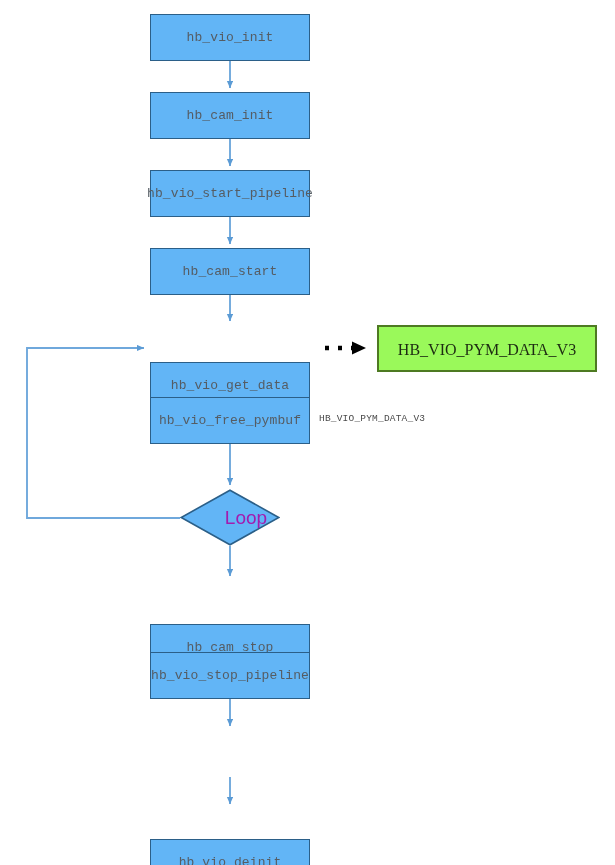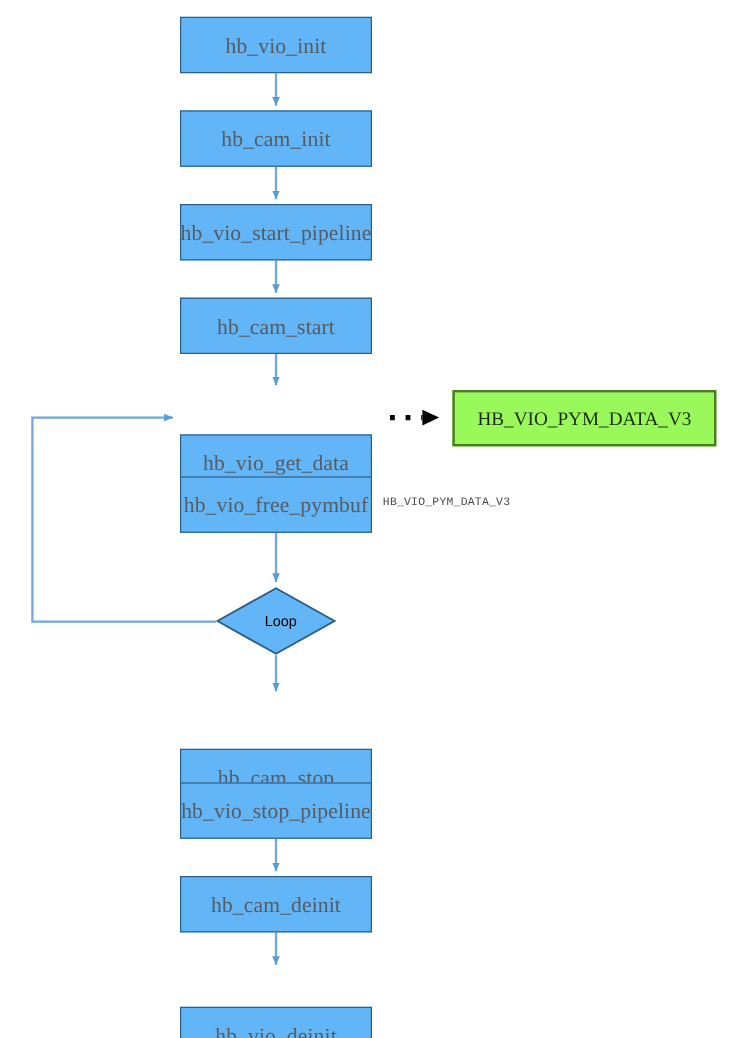--- a/index.html
+++ b/index.html
@@ -27,22 +27,22 @@
     text-align: center;
   }
   
   .proc {
     width: 160px;
     height: 47px;
     left: 150px;
     background: #62b5f6;
     border: 1.6px solid #2b5f88;
     color: #555c63;
-    font-size: 18px;
-    font-family: Liberation Serif, serif;
+    font-size: 13px;
+    font-family: Liberation Mono, monospace;
     letter-spacing: 0.1px;
   }
   .proc span {
     display: block;
     line-height: 1;
   }
   
   .decision-wrap {
     position: absolute;
     left: 180px;
@@ -51,29 +51,29 @@
     height: 57px;
   }
   .decision-wrap svg {
     position: absolute;
     left: 0;
     top: 0;
     display: block;
   }
   .decision-label {
     position: absolute;
-    left: 0;
+    left: 12px;
     top: 0;
     width: 100px;
     height: 57px;
     display: flex;
     align-items: center;
     justify-content: center;
-    color: #000000;
-    font-size: 12px;
+    color: #a21caf;
+    font-size: 19px;
     font-family: "Liberation Sans", sans-serif;
     padding-left: 8px;
     box-sizing: border-box;
     pointer-events: none;
   }
   
   .datanode {
     position: absolute;
     left: 377px;
     top: 325px;
@@ -185,23 +185,20 @@
   </div>
 
   <div class="node proc" style="top:580px;margin-top:44px;">
     <span>hb_cam_stop</span>
   </div>
 
   <div class="node proc" style="top:652px;text-align:right;">
     <span>hb_vio_stop_pipeline</span>
   </div>
 
-  <div class="node proc" style="top:730px;">
-    <span>hb_cam_deinit</span>
-  </div>
 
   <div class="node proc" style="top:839px;justify-content:center;">
     <span>hb_vio_deinit</span>
   </div>
 
   <div class="datanode">
     <span>HB_VIO_PYM_DATA_V3</span>
   </div>
 
   <div class="annot">HB_VIO_PYM_DATA_V3</div>

